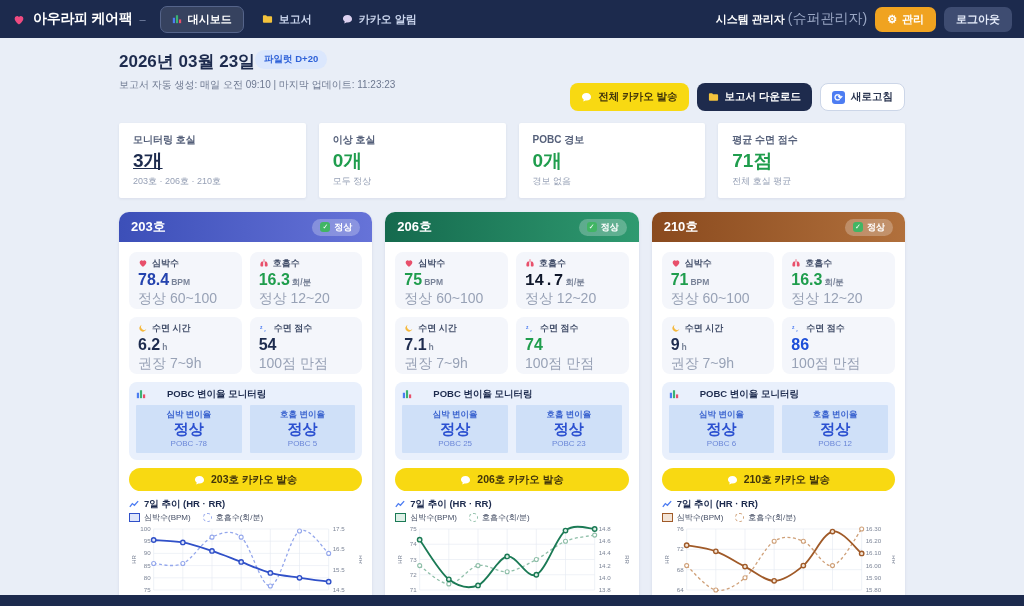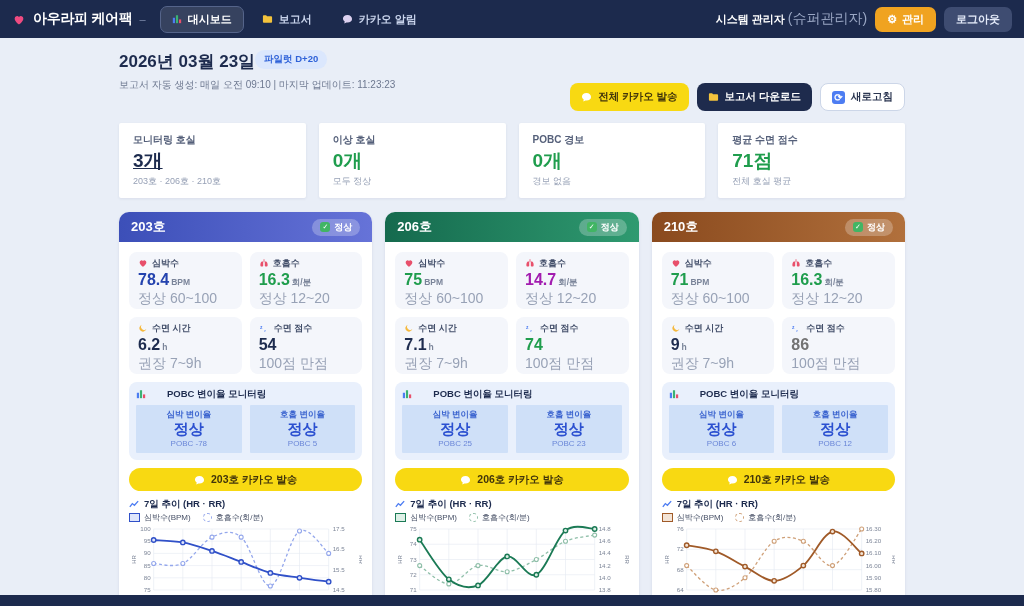--- a/index.html
+++ b/index.html
@@ -388,21 +388,21 @@
                 <div class="t-label">
                     <span class="ic">
                       <svg width="10" height="10" viewBox="0 0 24 24">
                         <path d="M12 3v7" stroke="#e8506b" stroke-width="2" fill="none"></path>
                         <path d="M10 9c-1.5-1-4.5-.5-6 3-1 2.5-1 7 0 8s5 1 6-1z" fill="#e8506b"></path>
                         <path d="M14 9c1.5-1 4.5-.5 6 3 1 2.5 1 7 0 8s-5 1-6-1z" fill="#e8506b"></path>
                       </svg>
                     </span>
                     <span>호흡수</span>
                   </div>
-                <div class="t-value"><span style="color: #a21caf;">14.7</span><span class="unit">회/분</span></div>
+                <div class="t-value"><span style="color: #0f172a; font-family: Liberation Mono, monospace;">14.7</span><span class="unit">회/분</span></div>
                 <div class="t-sub">정상 12~20</div>
               </div>
               <div class="tile">
                 <div class="t-label">
                     <span class="ic">
                       <svg width="10" height="10" viewBox="0 0 24 24">
                         <path d="M20 14.5A8.5 8.5 0 1 1 9.5 4 7 7 0 0 0 20 14.5z" fill="#f5b93e"></path>
                       </svg>
                     </span>
                     <span>수면 시간</span>
@@ -580,21 +580,21 @@
               <div class="tile">
                 <div class="t-label">
                     <span class="ic">
                       <svg width="11" height="10" viewBox="0 0 24 24">
                         <text x="1" y="14" font-size="12" font-weight="bold" fill="#4d7df2">z</text>
                         <text x="11" y="21" font-size="9" font-weight="bold" fill="#7fa3f5">z</text>
                       </svg>
                     </span>
                     <span>수면 점수</span>
                   </div>
-                <div class="t-value"><span style="color: #737373;">86</span><span class="unit"></span></div>
+                <div class="t-value"><span style="color: #1d4ed8;">86</span><span class="unit"></span></div>
                 <div class="t-sub">100점 만점</div>
               </div>
             </div>
             <div class="pobc">
               <div class="pobc-title">
                   <span class="ic">
                     <svg width="10" height="10" viewBox="0 0 12 12">
                       <rect x="1" y="4.5" width="2.6" height="6.5" fill="#4d7df2"></rect>
                       <rect x="4.7" y="1.5" width="2.6" height="9.5" fill="#3bb273"></rect>
                       <rect x="8.4" y="6.5" width="2.6" height="4.5" fill="#e8506b"></rect>

